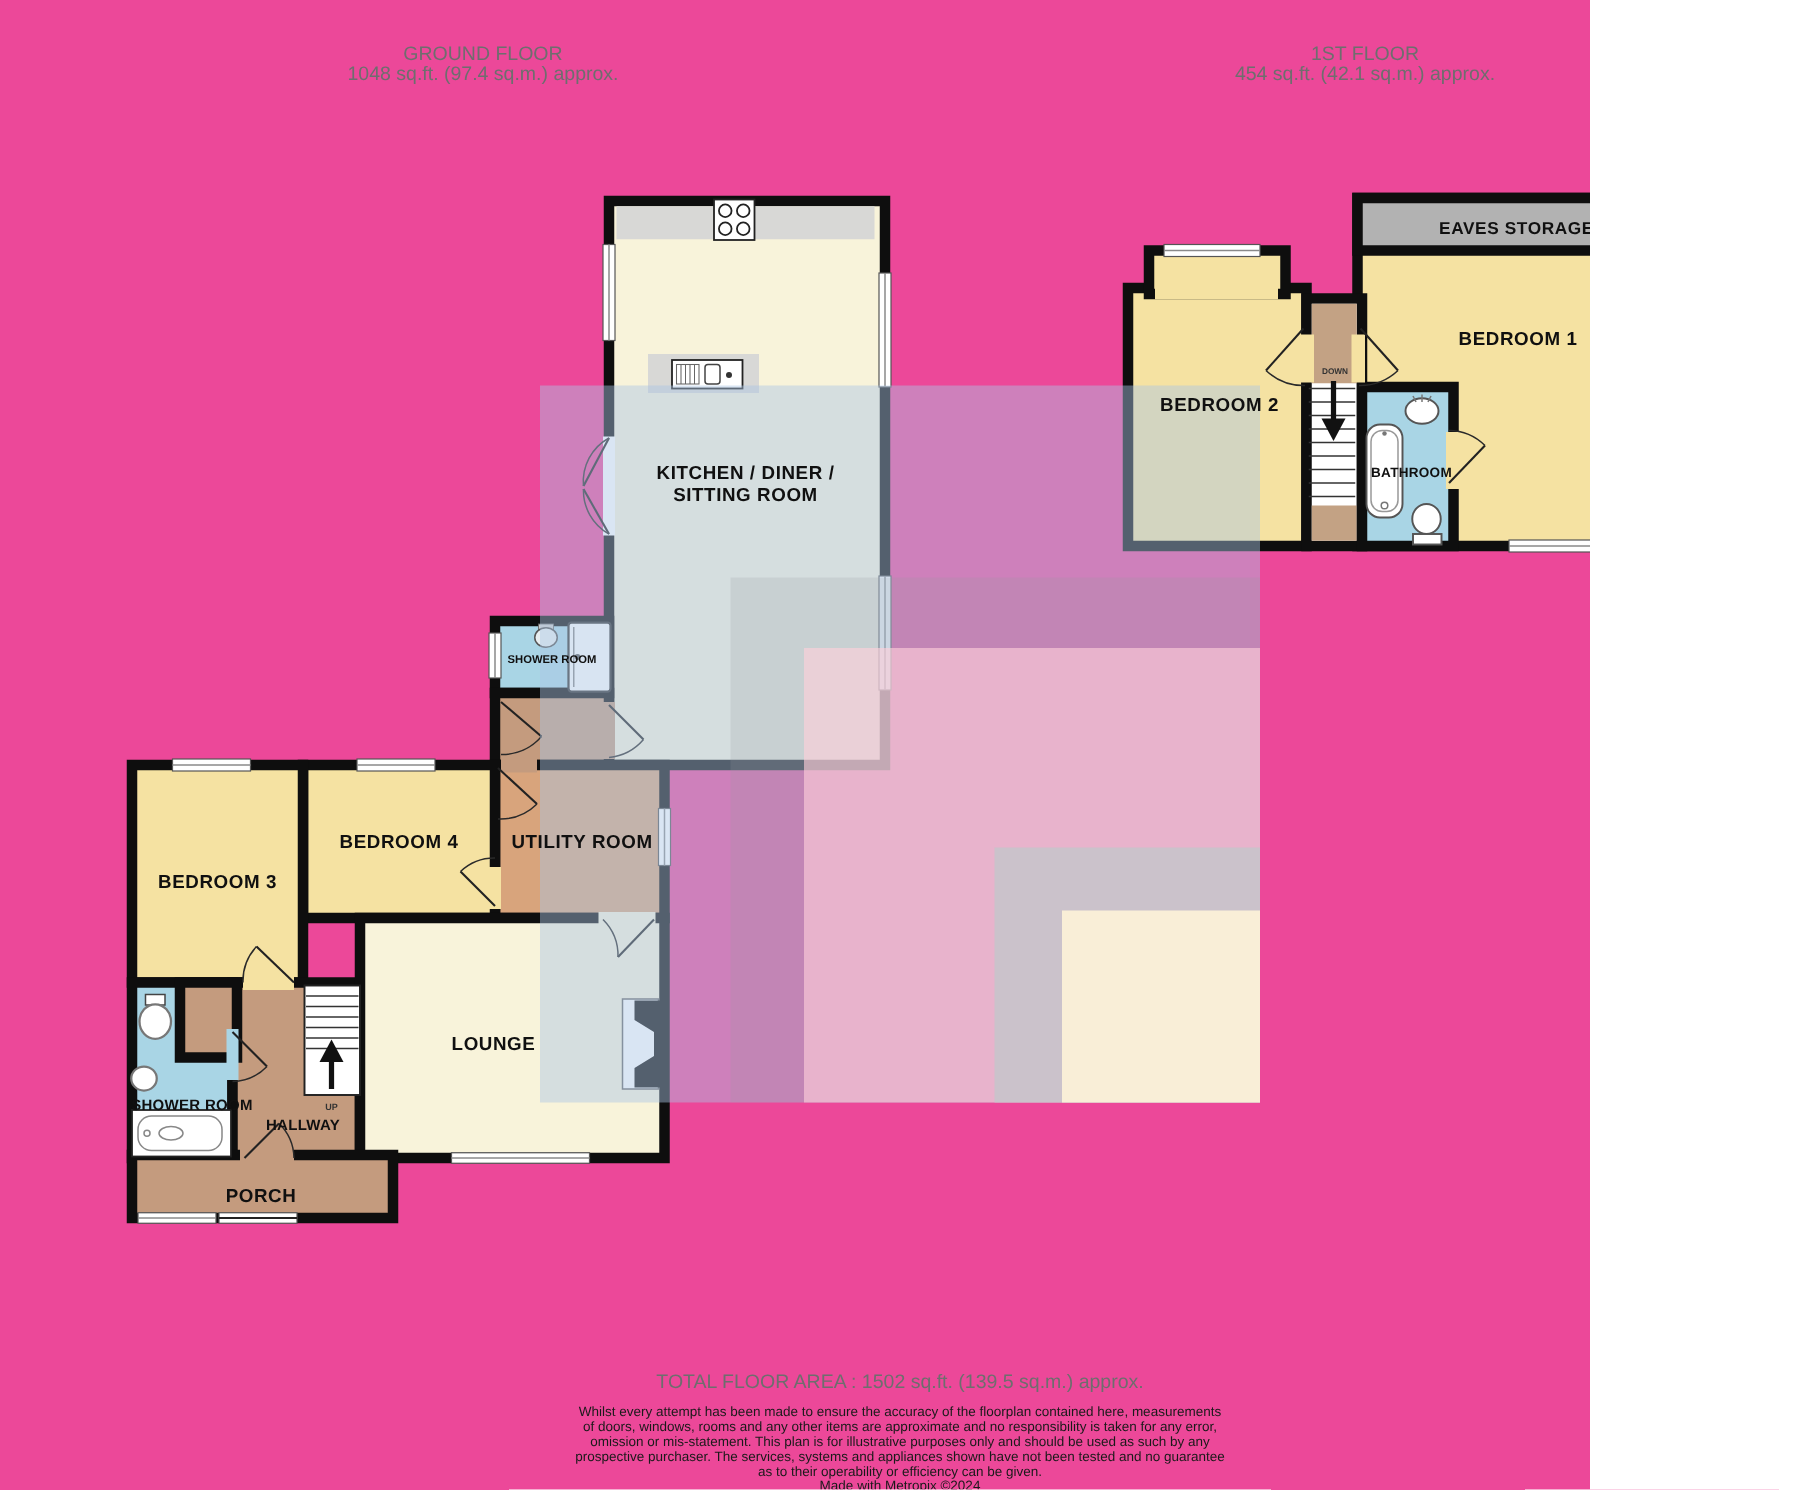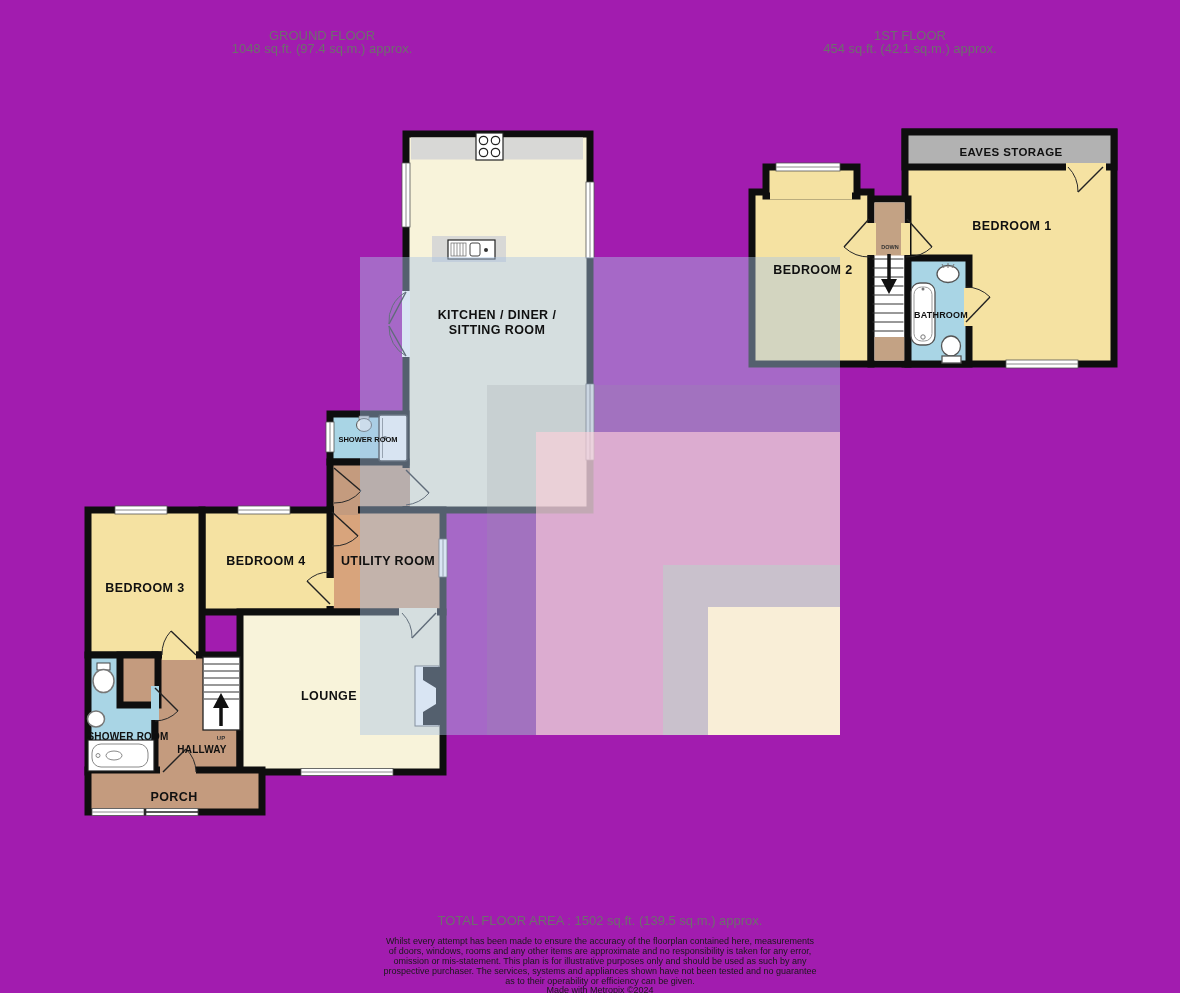--- a/index.html
+++ b/index.html
@@ -1,17 +1,17 @@
 <!DOCTYPE html>
 <html><head>
 <meta charset="utf-8">
 <style>
   html,body{margin:0;padding:0;background:#ffffff;}
   body{font-family:"Liberation Sans",sans-serif;}
-  .plan-wrap{position:relative;width:1180px;height:993px;background:#a21caf;overflow:hidden;}
+  .plan-wrap{position:relative;width:1060px;height:993px;background:#ec4899;overflow:hidden;}
   svg{position:absolute;left:0;top:0;}
   text{font-family:"Liberation Sans",sans-serif;}
   .t-floor{font-size:13px;fill:#6e6e6e;}
   .t-room{font-size:12.5px;font-weight:bold;fill:#101010;letter-spacing:.4px;}
   .t-room-md{font-size:11.5px;font-weight:bold;fill:#101010;letter-spacing:.4px;}
   .t-room-sm10{font-size:10px;font-weight:bold;fill:#101010;letter-spacing:.2px;}
   .t-room-sm9{font-size:9px;font-weight:bold;fill:#101010;letter-spacing:.2px;}
   .t-room-sm7{font-size:7.5px;font-weight:bold;fill:#101010;}
   .t-tiny{font-size:6px;font-weight:bold;fill:#333333;}
   .t-foot-title{font-size:13px;fill:#6e6e6e;}

